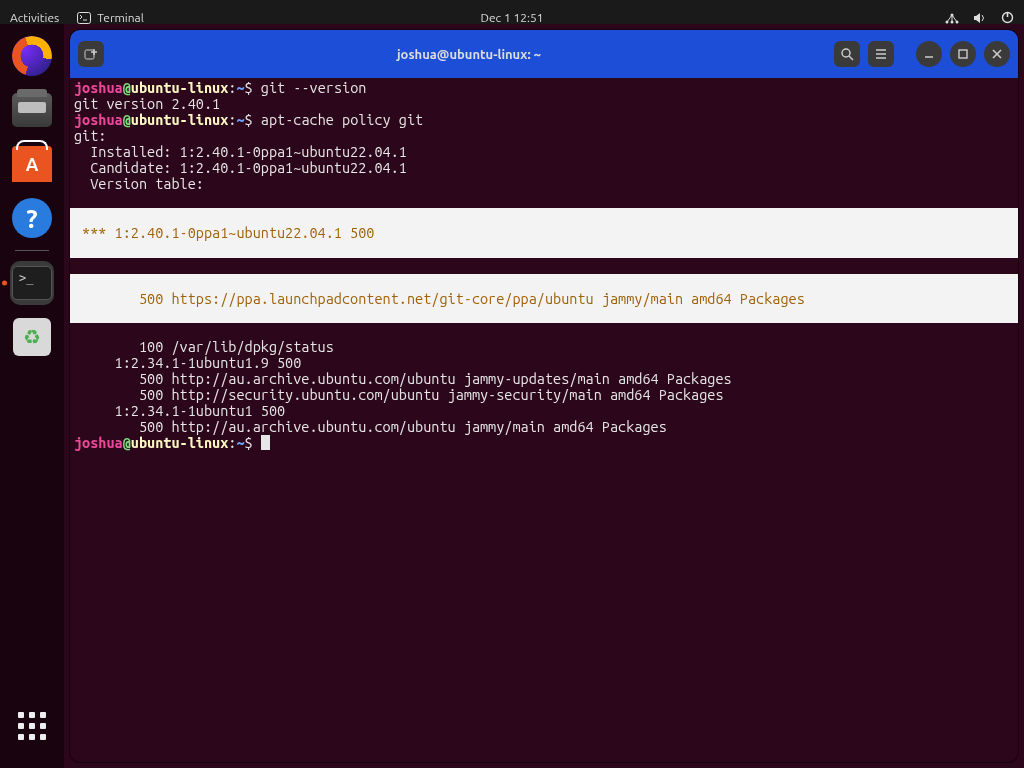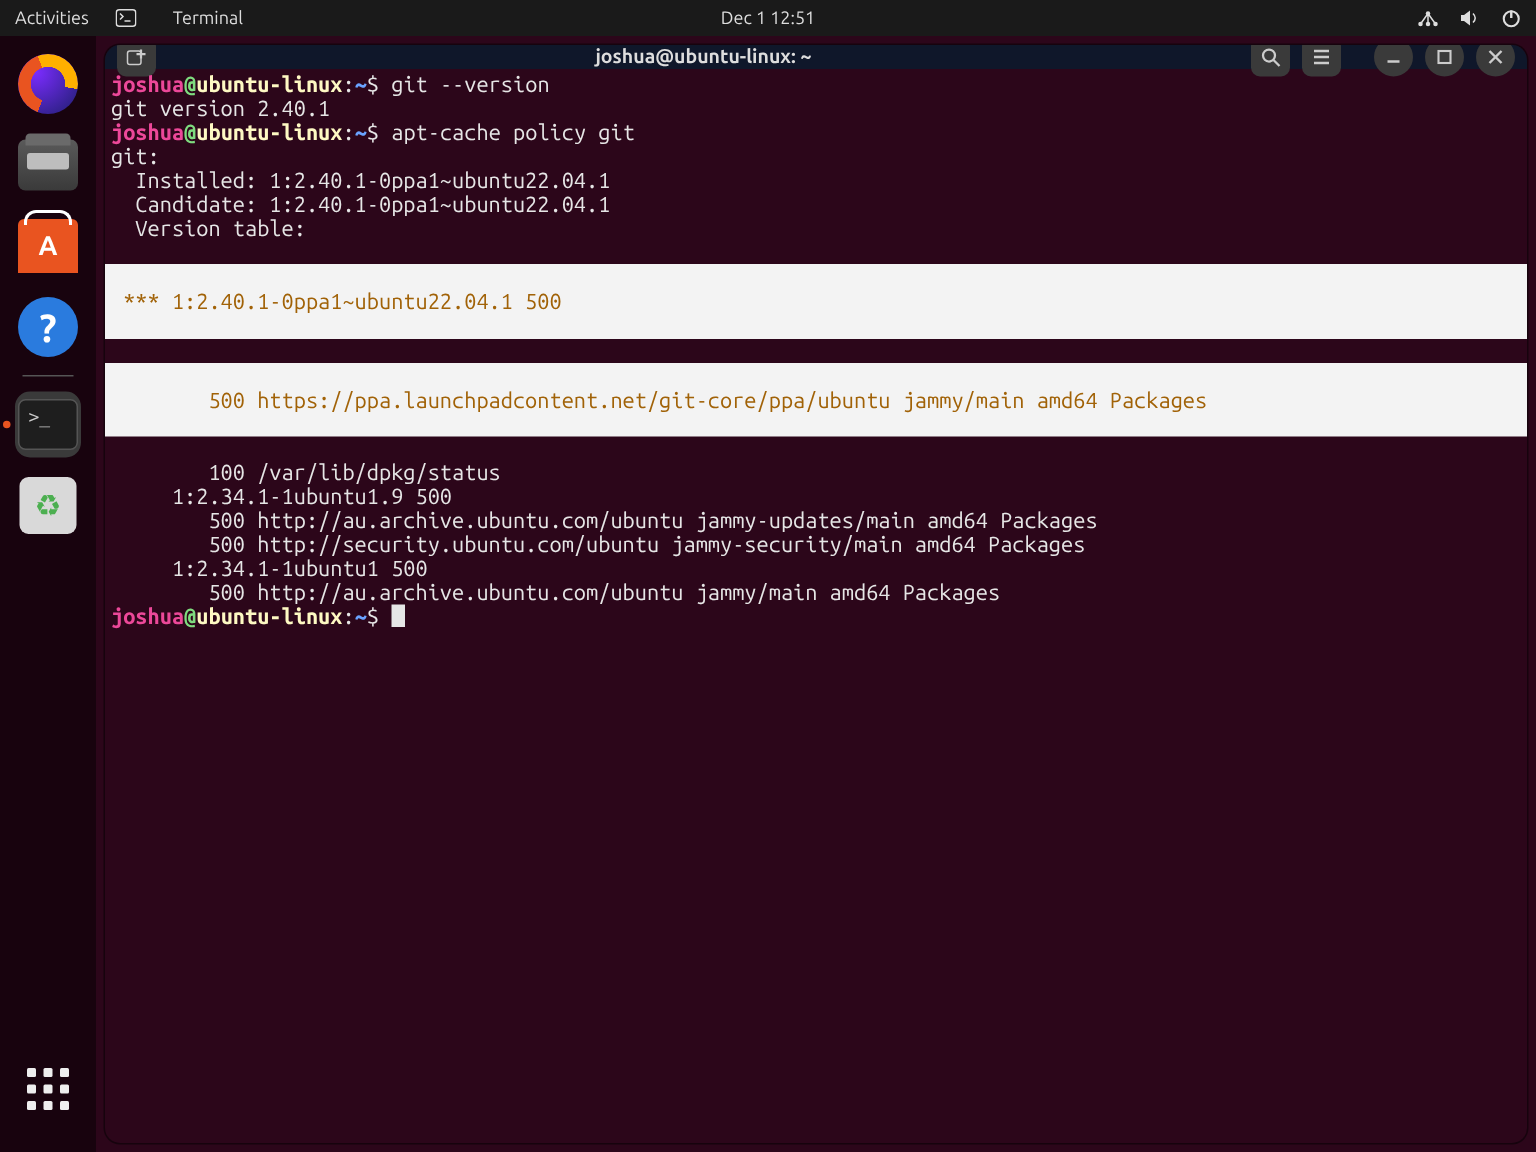--- a/index.html
+++ b/index.html
@@ -4,28 +4,28 @@
 <style>
   * { margin: 0; padding: 0; box-sizing: border-box; }
   html, body { width: 1024px; height: 768px; overflow: hidden; font-family: "Ubuntu", "Cantarell", sans-serif; }
   body { background: #2c061a; color: #fff; }
 
   
   .topbar {
     height: 24px;
     background: #1a1a1a;
     display: flex;
-    align-items: center;
+    align-items: flex-end;
     padding: 0 10px;
     font-size: 12px;
     color: #ddd;
     position: relative;
   }
   .topbar .left { display: flex; gap: 18px; align-items: center; }
-  .topbar .left .app-ind { display:flex; align-items:center; gap:24px; }
+  .topbar .left .app-ind { display:flex; align-items:center; gap:6px; }
   .topbar .center {
     position: absolute; left: 50%; transform: translateX(-50%);
   }
   .topbar .right {
     margin-left: auto; display: flex; gap: 14px; align-items:center;
   }
   .topbar svg { display:block; }
 
   
   .dock {
@@ -80,22 +80,22 @@
   .window {
     position:absolute;
     left: 70px; top: 30px; right: 6px; bottom: 6px;
     background: #2c061a;
     border-radius: 10px;
     overflow:hidden;
     box-shadow: 0 0 0 1px rgba(0,0,0,0.5);
     display:flex; flex-direction:column;
   }
   .titlebar {
-    height: 16px;
-    background: #0f172a;
+    height: 48px;
+    background: #1d4ed8;
     display:flex; align-items:center;
     padding: 0 8px;
     gap: 8px;
     color:#ddd; font-size:13px;
   }
   .titlebar .title { flex:1; text-align:center; font-weight:600; }
   .tb-btn {
     width:26px; height:26px; border-radius:50%;
     background:#3a3a3a; display:flex; align-items:center; justify-content:center;
     color:#ddd; font-size:13px;

